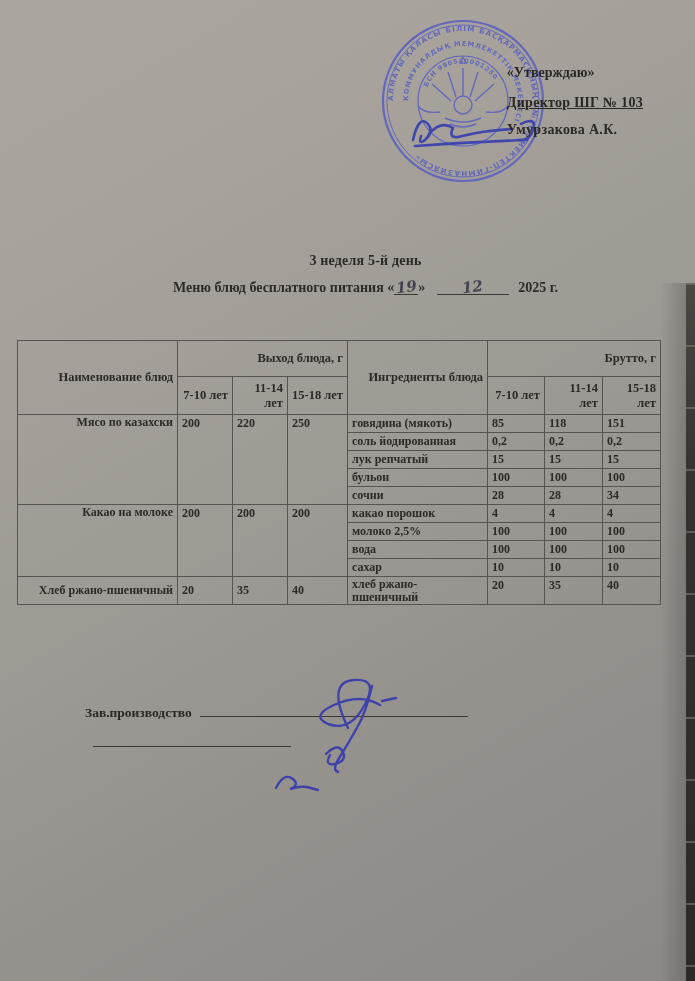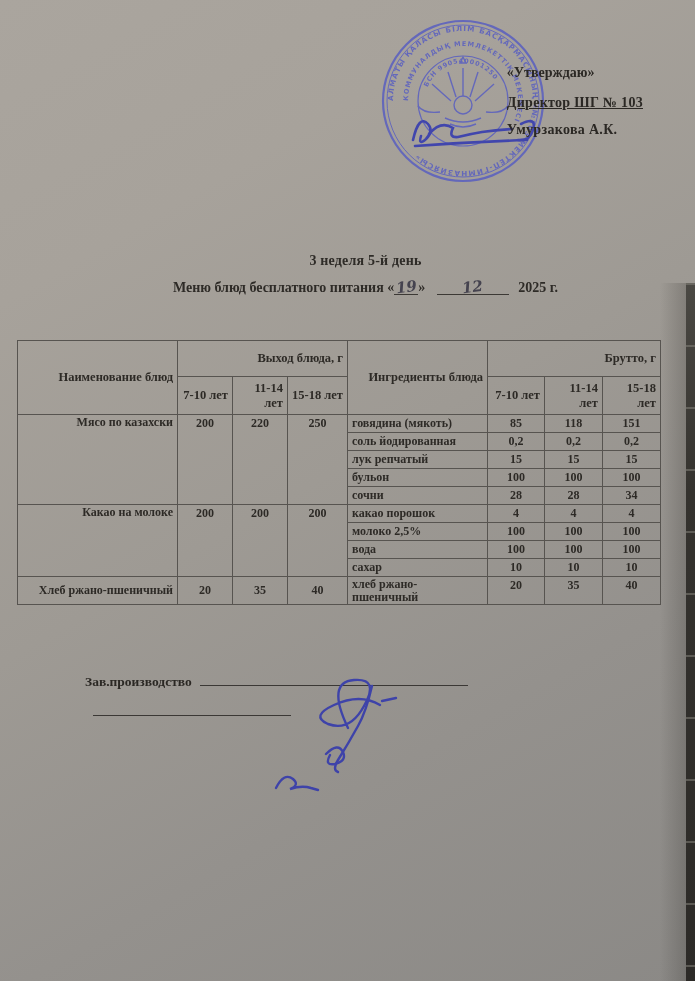--- a/index.html
+++ b/index.html
@@ -53,29 +53,29 @@
     font-size:12px;font-weight:bold;color:#2d2a26;table-layout:fixed;
   }
   table.menu th, table.menu td{
     border:1px solid #575450;padding:1px 4px;box-sizing:border-box;
   }
   table.menu th{font-size:12.5px;text-align:right;vertical-align:middle;line-height:1.15;font-weight:bold;}
   tr.hrow1 th{height:36px;}
   tr.hrow2 th{height:38px;}
   th.name-h{text-align:left;vertical-align:bottom;padding:2px 6px 8px 6px;font-size:13px;}
   th.nowrap{white-space:nowrap;}
-  td.num{text-align:center;}
+  td.num{text-align:left;}
   td.top{vertical-align:top;padding-top:2px;}
   td.dish-name{vertical-align:top;text-align:right;padding:2px 40px 1px 5px;line-height:1.1;}
   td.dish-name.single{vertical-align:middle;}
   td.ing{text-align:left;padding:1px 14px 1px 5px;line-height:1.05;}
   tr.irow td{height:18px;}
   tr.brow td{height:27px;}
   
-  .sign-block{position:absolute;left:85px;top:673px;font-weight:bold;font-size:13.5px;color:#2b2824;}
+  .sign-block{position:absolute;left:85px;top:704px;font-weight:bold;font-size:13.5px;color:#2b2824;}
   .sign-row{height:30px;white-space:nowrap;}
   .sig-line{display:inline-block;border-bottom:1.3px solid #3b3835;height:12px;vertical-align:baseline;margin-left:8px;}
   .w1{width:268px;}.w2{width:198px;}.w3{width:322px;}
   .bottom-sigs{position:absolute;left:230px;top:676px;width:270px;height:125px;pointer-events:none;}
 </style>
 </head>
 <body>
 
 <div class="page">
 

